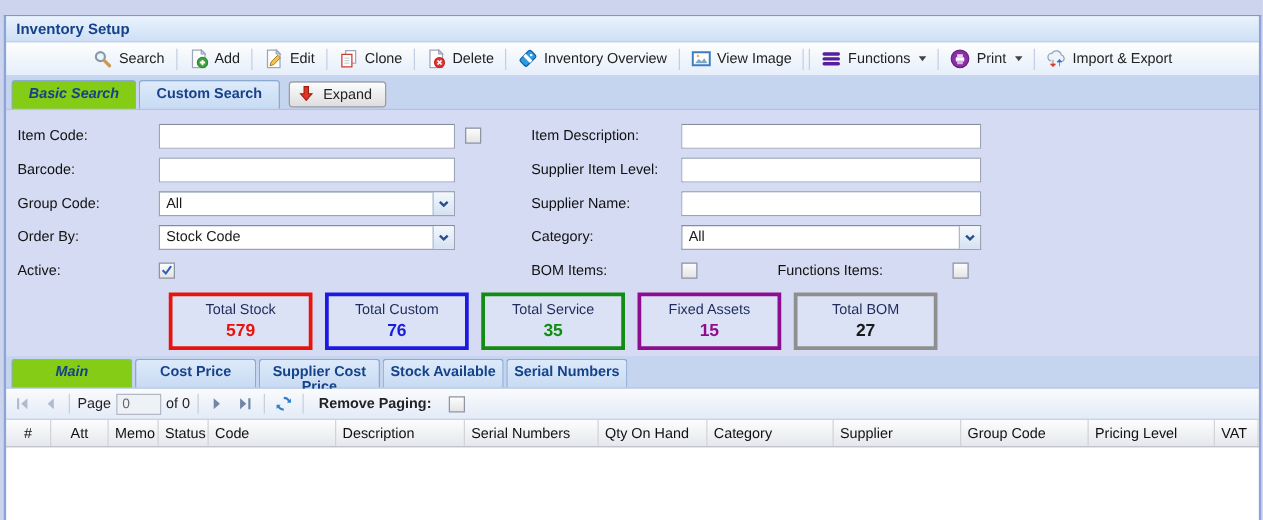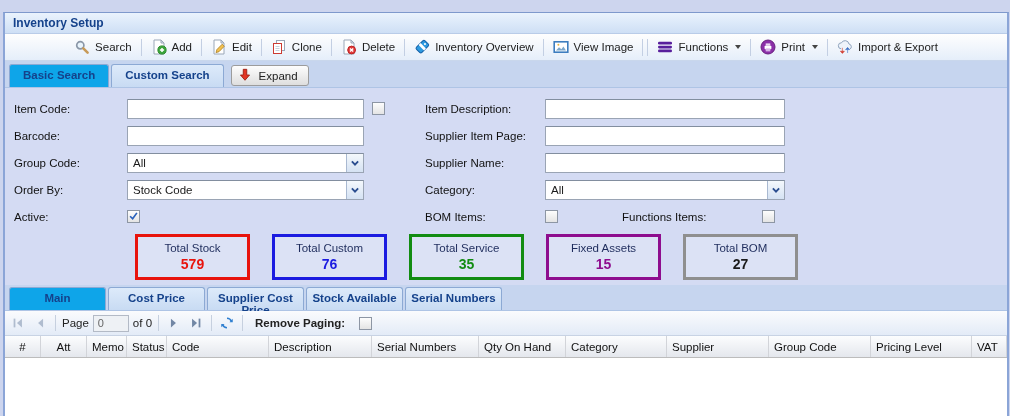--- a/index.html
+++ b/index.html
@@ -42,21 +42,21 @@
   
   .tabstrip {
     height:27px; flex:none; display:flex; align-items:flex-end; gap:2px;
     background:#c6d5ef; padding:3px 4px 0; border-bottom:1px solid #aec4e5;
   }
   .stab {
     height:23px; padding:4px 13px 0; border:1px solid #8ca9d4; border-bottom:none;
     border-radius:3px 3px 0 0; background:linear-gradient(#ddeafa,#c8dbf3);
     color:#15428b; font-weight:bold; cursor:default;
   }
-  .stab.active { background:#0ea5e9; }
+  .stab.active { background:#84cc16;font-style:italic; }
   .expand-btn {
     height:21px; margin:0 0 1px 5px; padding:0 10px 0 6px; display:flex; align-items:center; gap:5px;
     border:1px solid #9c9c9c; border-radius:3px;
     background:linear-gradient(#fdfdfd,#dedede); color:#222;
   }
   .expand-btn .icon svg { width:14px; height:14px; }
   
   .form-area { flex:none; height:197px; background:#d4dbf3; padding-top:7px; }
   .frow { display:grid; grid-template-columns:122px 237px 61px 120px 240px 1fr; align-items:center; height:27px; }
   .flabel { padding-left:9px; color:#111; }
@@ -64,21 +64,21 @@
   .ftext { width:100%; height:20px; border:1px solid #9aa4b4; border-top-color:#828e9f; background:#fff; border-radius:1px; padding:0 4px; font:inherit; }
   .combo { position:relative; width:100%; height:20px; border:1px solid #9aa4b4; border-top-color:#828e9f; background:#fff; display:flex; align-items:center; padding:0 20px 0 5px; }
   .combo-trigger { position:absolute; right:0; top:0; width:17px; height:18px; border-left:1px solid #a9b9d1; background:linear-gradient(#f4f8fc,#d5e2f3); display:flex; align-items:center; justify-content:center; }
   .combo-trigger svg { width:10px; height:10px; }
   .cb { width:13px; height:13px; border:1px solid #8d96a4; background:linear-gradient(#fdfdfd,#e4e4e4); display:inline-flex; align-items:center; justify-content:center; flex:none; }
   .cb svg { width:12px; height:12px; margin-top:-2px; }
   .suffix-cb { margin-left:8px; }
   .xlabel { margin-left:64px; color:#111; }
   .xcb { margin-left:auto; margin-right:10px; }
   
-  .totals { display:flex; gap:22px; margin:4px 0 0 130px; }
+  .totals { display:flex; gap:10px; margin:4px 0 0 130px; }
   .total-box { width:115px; height:46px; border:3px solid #888; background:#dce2f5; text-align:center; padding-top:5px; }
   .total-label { color:#1e2c5c; font-size:11.5px; display:block; }
   .total-value { font-weight:bold; font-size:14px; display:block; margin-top:2px; }
   
   .gridtabs { height:26px; }
   .gtab { width:97px; text-align:center; padding-left:0; padding-right:0; }
   
   .paging {
     height:25px; flex:none; display:flex; align-items:center; gap:4px;
     background:linear-gradient(#fafbfd,#e3ebf7); border-bottom:1px solid #c8d3e4;
@@ -256,21 +256,21 @@
             <input class="ftext" style="">
           </div>
           <div></div>
         </div>
         <div class="frow">
           <span class="flabel">Barcode:</span>
           <div class="slot">
             <input class="ftext" style="">
           </div>
           <div class="slot"></div>
-          <span class="flabel" style="padding-left: 0px;">Supplier Item Page:</span>
+          <span class="flabel" style="padding-left: 0px;">Supplier Item Level:</span>
           <div class="slot">
             <input class="ftext" style="">
           </div>
           <div></div>
         </div>
         <div class="frow">
           <span class="flabel">Group Code:</span>
           <div class="slot">
             <div class="combo">
               <span class="combo-value">All</span>

